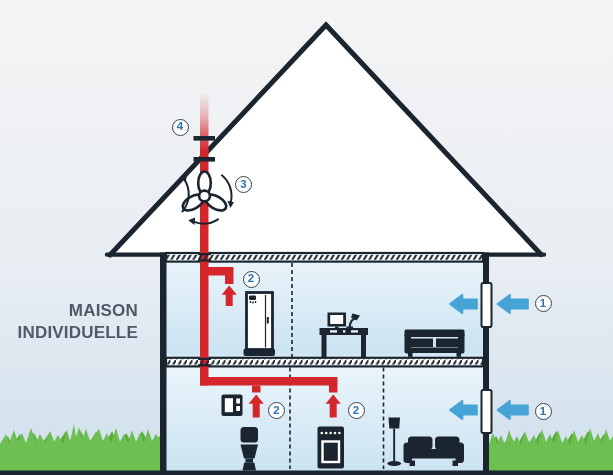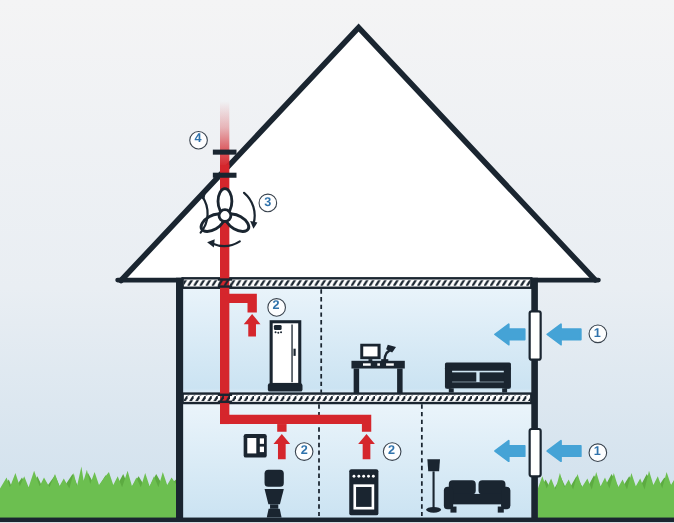--- a/index.html
+++ b/index.html
@@ -224,20 +224,24 @@
   <g>
     <path class="c-blue" transform="translate(450,304)" d="M0,0 L12.5,-9.3 L12.5,-4.7 L27,-4.7 L27,4.7 L12.5,4.7 L12.5,9.3 Z"></path>
     <path class="c-blue" transform="translate(497.5,304)" d="M0,0 L12.5,-9.3 L12.5,-4.7 L30.5,-4.7 L30.5,4.7 L12.5,4.7 L12.5,9.3 Z"></path>
     <path class="c-blue" transform="translate(450,410)" d="M0,0 L12.5,-9.3 L12.5,-4.7 L27,-4.7 L27,4.7 L12.5,4.7 L12.5,9.3 Z"></path>
     <path class="c-blue" transform="translate(497.5,410)" d="M0,0 L12.5,-9.3 L12.5,-4.7 L30.5,-4.7 L30.5,4.7 L12.5,4.7 L12.5,9.3 Z"></path>
   </g>
 
   <rect class="c-dark" x="0" y="470.5" width="613" height="4.5"></rect>
 </svg>
 
+<div id="house-title">
+  <div>MAISON</div>
+  <div>INDIVIDUELLE</div>
+</div>
 
 <div class="marker" style="left:171.5px;top:118.5px">4</div>
 <div class="marker" style="left:235px;top:176px">3</div>
 <div class="marker" style="left:242.5px;top:270.5px">2</div>
 <div class="marker" style="left:268px;top:402px">2</div>
 <div class="marker" style="left:347.5px;top:402px">2</div>
 <div class="marker" style="left:534.5px;top:295px">1</div>
 <div class="marker" style="left:534.5px;top:403px">1</div>
 
 </div>

